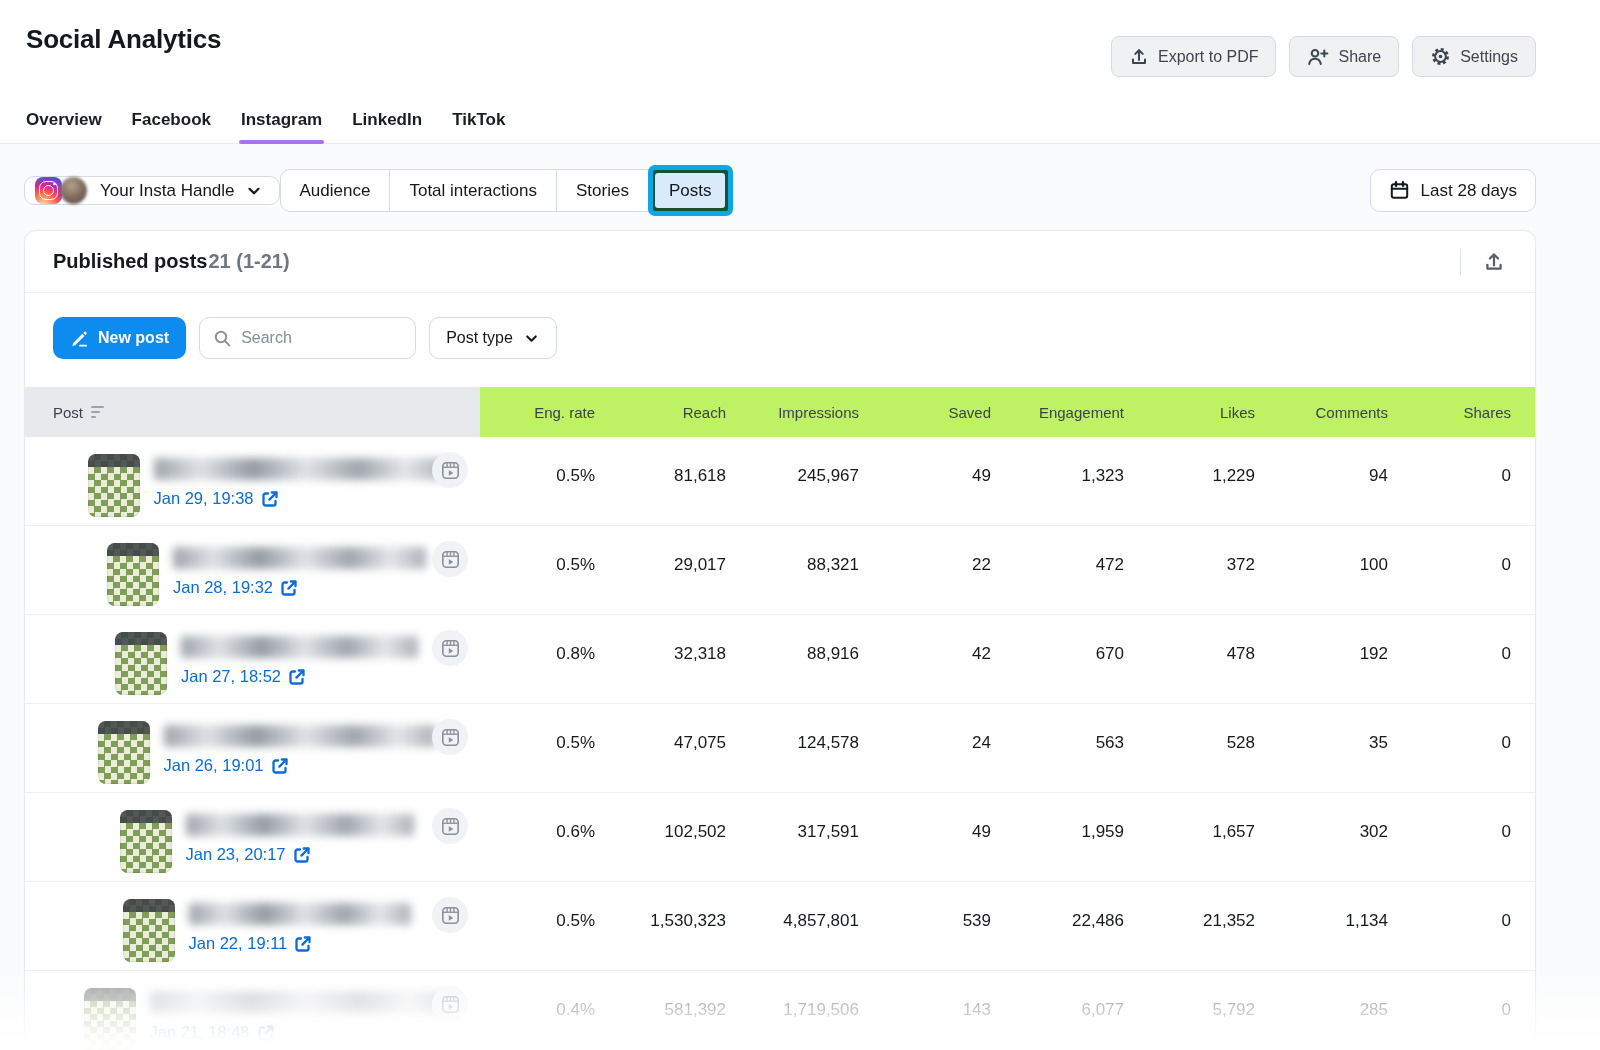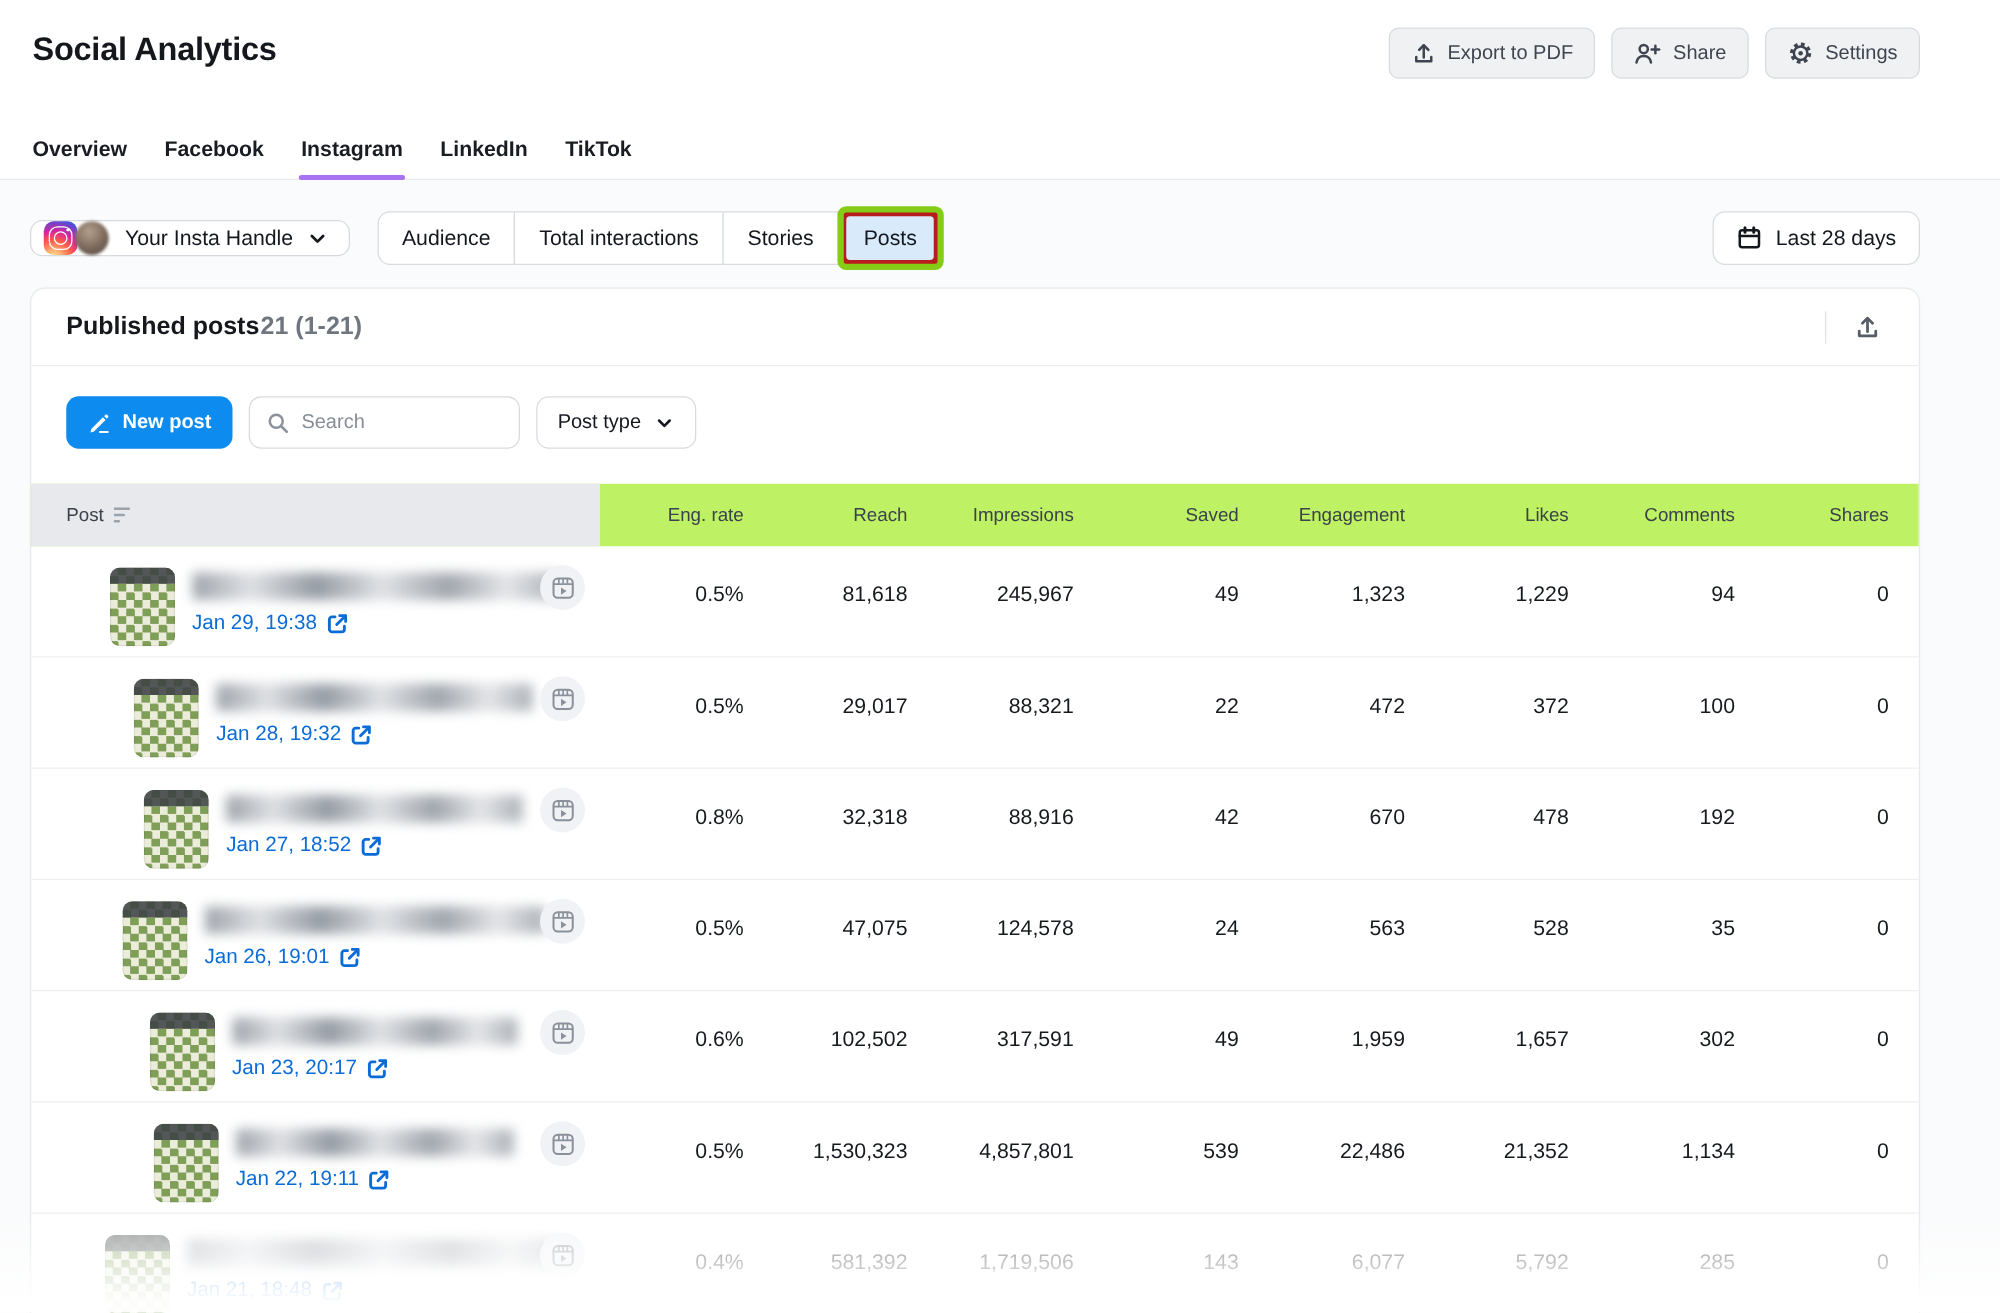--- a/index.html
+++ b/index.html
@@ -5,21 +5,21 @@
   * { margin:0; padding:0; box-sizing:border-box; }
   html,body { width:1600px; height:1050px; }
   body {
     position:relative; overflow:hidden; background:#ffffff;
     font-family:"Liberation Sans", sans-serif; color:#171a1f;
   }
   svg { display:block; }
 
   
   .page-title { position:absolute; top:24px; left:26px; font-size:26px; font-weight:700; letter-spacing:-.2px; color:#14171c; }
-  .header-actions { position:absolute; top:22px; right:64px; display:flex; gap:13px; }
+  .header-actions { position:absolute; top:36px; right:64px; display:flex; gap:13px; }
   .gbtn {
     display:flex; align-items:center; gap:9px; height:41px; padding:0 17px;
     background:#eff1f3; border:1px solid #d7dbe0; border-radius:8px;
     font-size:16px; font-weight:500; color:#3f4550; cursor:pointer; font-family:inherit;
   }
   .gbtn svg { flex:0 0 auto; }
 
   
   .tabs { position:absolute; top:100px; left:0; right:0; height:44px; display:flex; align-items:flex-end; gap:30px; padding-left:26px; border-bottom:1px solid #e8eaee; background:#fff; }
   .tab { position:relative; padding-bottom:13px; font-size:17px; font-weight:600; color:#191d23; cursor:pointer; }
@@ -35,30 +35,30 @@
   }
   .ig-icon { position:relative; width:27px; height:27px; border-radius:8px; flex:0 0 auto;
     background:radial-gradient(circle at 30% 110%, #fdf497 0%, #fd5949 42%, #d6249f 62%, #285AEB 95%); }
   .ig-icon i { position:absolute; inset:4px; border:1.7px solid #fff; border-radius:7px; }
   .ig-icon b { position:absolute; inset:8px; border:1.7px solid #fff; border-radius:50%; }
   .ig-icon u { position:absolute; top:5.5px; right:6px; width:2.6px; height:2.6px; background:#fff; border-radius:50%; }
   .avatar { width:27px; height:27px; border-radius:50%; margin-left:-12px; flex:0 0 auto;
     background:radial-gradient(circle at 42% 32%, #b5a08c, #79675a 55%, #544a42); filter:blur(1.4px); }
   .account-label { font-size:17px; font-weight:500; color:#14181e; margin-left:3px; }
 
-  .segmented { display:flex; align-items:center; margin-left:22px; }
+  .segmented { display:flex; align-items:center; }
   .seg {
     height:43px; display:flex; align-items:center; padding:0 19px; background:#fff;
     border:1px solid #d7dbe0; margin-left:-1px; font-size:17px; font-weight:500; color:#14181e;
     cursor:pointer; font-family:inherit;
   }
   .seg.first { border-radius:10px 0 0 10px; margin-left:0; }
   .annotation-box {
     display:flex; align-items:flex-end; margin:-4px 0 -4px -1px;
-    border:5px solid #84cc16; border-radius:7px; background:#b91c1c; padding:3px;
+    border:5px solid #0ea5e9; border-radius:7px; background:#14532d; padding:3px;
   }
   .seg.active { height:35px; border:none; background:#d9eafb; border-radius:3px; padding:0 14px; }
 
   .date-btn {
     margin-left:auto; display:flex; align-items:center; gap:11px; height:43px; padding:0 18px;
     background:#fff; border:1px solid #d7dbe0; border-radius:10px;
     font-size:17px; font-weight:500; color:#14181e; cursor:pointer; font-family:inherit;
   }
 
   

